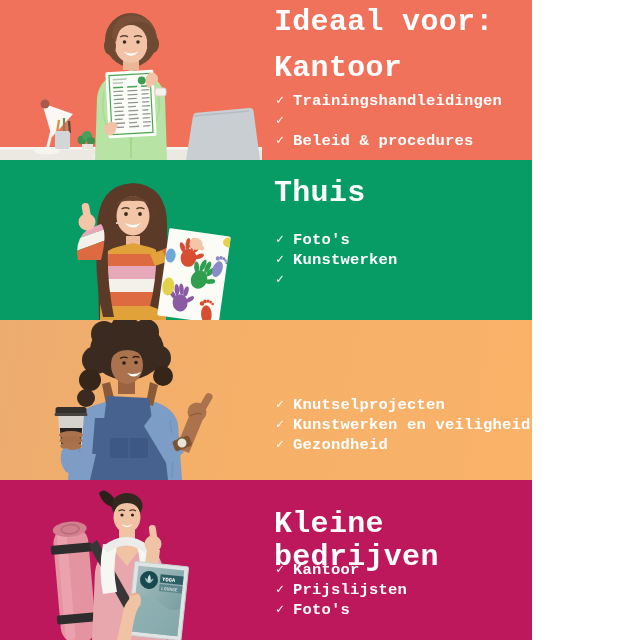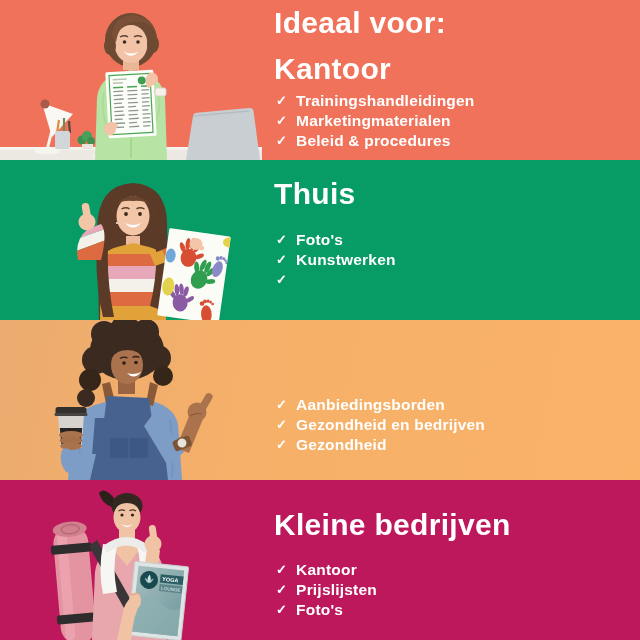--- a/index.html
+++ b/index.html
@@ -1,18 +1,18 @@
 <!DOCTYPE html>
 <html><head>
 <meta charset="utf-8">
 <style>
   html,body{margin:0;padding:0;background:#ffffff;}
   .poster{
-    position:relative;width:640px;height:640px;overflow:hidden;
-    font-family:Liberation Sans, sans-serif;
+    position:relative;width:532px;height:640px;overflow:hidden;
+    font-family:Liberation Mono, monospace;
   }
   .band{position:relative;height:160px;overflow:hidden;}
   .band-0{background:#F0725A;}
   .band-1{background:#079B66;}
   .band-2{background:linear-gradient(100deg,#ECAC70 0%,#F6B068 45%,#FAB269 100%);}
   .band-3{background:#be185d;}
   .photo{position:absolute;left:0;top:0;display:block;}
   .text{position:absolute;left:274px;top:0;right:6px;height:100%;color:#ffffff;}
   .page-title,.heading{
     position:absolute;left:0;margin:0;
@@ -150,21 +150,20 @@
     <div class="text">
       <h1 class="page-title">Ideaal voor:</h1>
       <h2 class="heading">Kantoor</h2>
       <ul class="list">
         <li class="item">
           <span class="check">✓</span>
           <span>Trainingshandleidingen</span>
         </li>
         <li class="item">
           <span class="check">✓</span>
-          <span>Marketingmaterialen</span>
         </li>
         <li class="item">
           <span class="check">✓</span>
           <span>Beleid &amp; procedures</span>
         </li>
       </ul>
     </div>
   </section>
 
   <section class="band band-1">
@@ -319,25 +318,25 @@
       </g>
       <g>
         <rect x="173" y="118" width="18" height="11" rx="3" fill="#7b5433" transform="rotate(-22 182 123)"></rect>
         <circle cx="182" cy="123" r="5.2" fill="#e9e4da" stroke="#7b5433" stroke-width="1.5"></circle>
       </g>
     </svg>
     <div class="text">
       <ul class="list">
         <li class="item">
           <span class="check">✓</span>
-          <span>Aanbiedingsborden</span>
-        </li>
-        <li class="item">
-          <span class="check">✓</span>
-          <span>Gezondheid en bedrijven</span>
+          <span>Knutselprojecten</span>
+        </li>
+        <li class="item">
+          <span class="check">✓</span>
+          <span>Kunstwerken en veiligheid</span>
         </li>
         <li class="item">
           <span class="check">✓</span>
           <span>Gezondheid</span>
         </li>
       </ul>
     </div>
   </section>
 
   <section class="band band-3">

